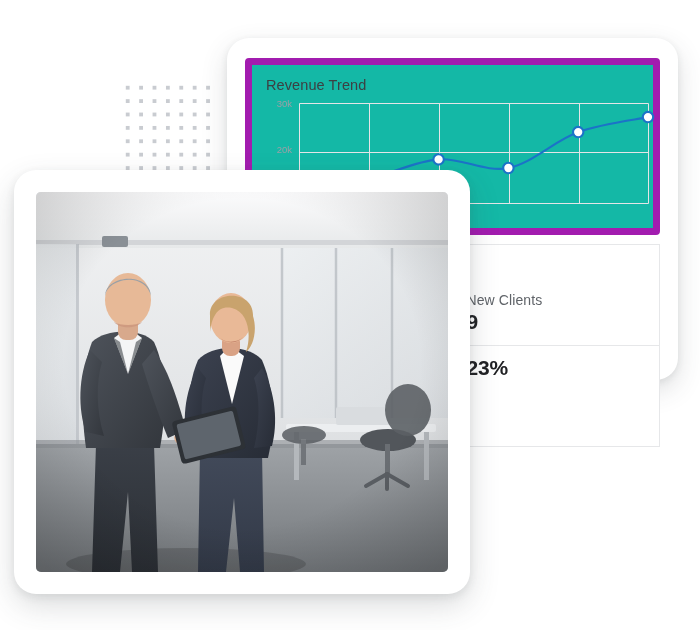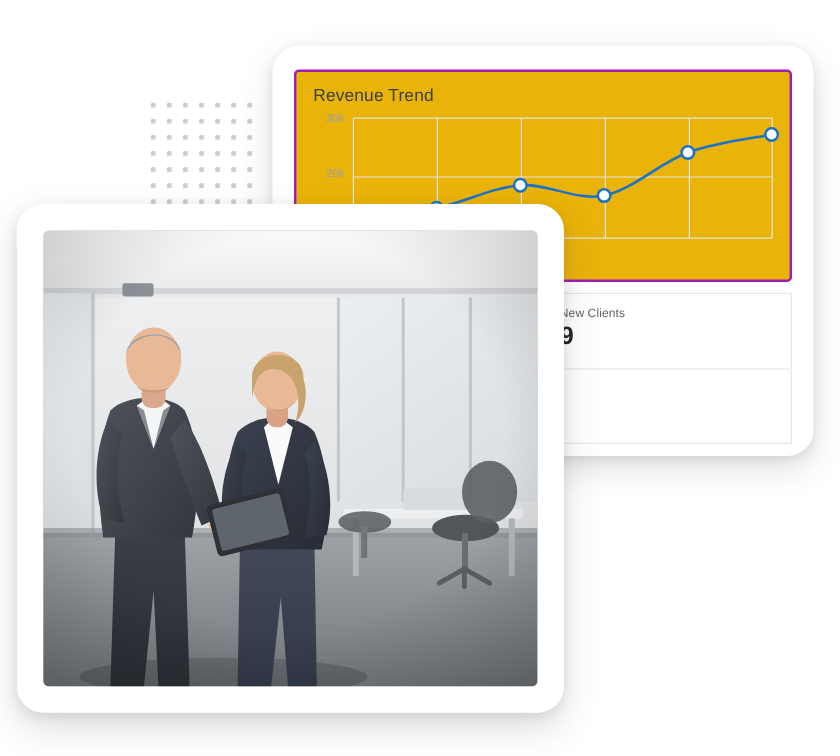--- a/index.html
+++ b/index.html
@@ -40,22 +40,22 @@
     border-radius: 22px;
     box-shadow: 0 10px 26px rgba(60,64,72,0.17),
                 0 2px 7px rgba(60,64,72,0.10);
     z-index: 3;
     box-sizing: border-box;
     padding: 20px 18px 18px 18px;
   }
 
   
   #chart-panel {
-    background: #eab308;
-    border: 2px solid #a21caf;
+    background: #14b8a6;
+    border: 7px solid #a21caf;
     border-radius: 4px;
     box-sizing: border-box;
     height: 177px;
     padding: 12px 14px 8px 14px;
     position: relative;
   }
   #chart-title {
     font-size: 14.5px;
     color: #3c4043;
     letter-spacing: .1px;
@@ -80,24 +80,25 @@
     border: 1px solid #e6e7e9;
     background: #ffffff;
     box-sizing: border-box;
     padding: 11px 13px 12px 13px;
     min-height: 63px;
   }
   .stat-card:nth-child(1) { border-right: none; border-bottom: none; }
   .stat-card:nth-child(2) { border-bottom: none; }
   .stat-card:nth-child(3) { border-right: none; }
   .stat-label {
-    font-size: 10px;
+    font-size: 14px;
     color: #5f6368;
     letter-spacing: .1px;
     margin-bottom: 3px;
+    margin-top: 36px;
   }
   .stat-value {
     font-size: 21px;
     color: #202124;
     font-weight: 700;
     letter-spacing: -.2px;
     line-height: 1.05;
   }
 
   
@@ -175,20 +176,21 @@
     </div>
     <div class="stat-card">
       <div class="stat-label">New Clients</div>
       <div class="stat-value">9</div>
     </div>
     <div class="stat-card">
       <div class="stat-label">Repeat Clients</div>
       <div class="stat-value">141</div>
     </div>
     <div class="stat-card">
+      <div class="stat-value">23%</div>
     </div>
   </div>
 </div>
 
 <div id="photo-card">
   <div id="photo-inner">
     <svg id="photo-svg" viewBox="0 0 412 380" preserveAspectRatio="xMidYMid slice">
       <defs>
         <linearGradient id="wallG" x1="0" y1="0" x2="0" y2="1">
           <stop offset="0%" stop-color="#f2f3f4"></stop>

